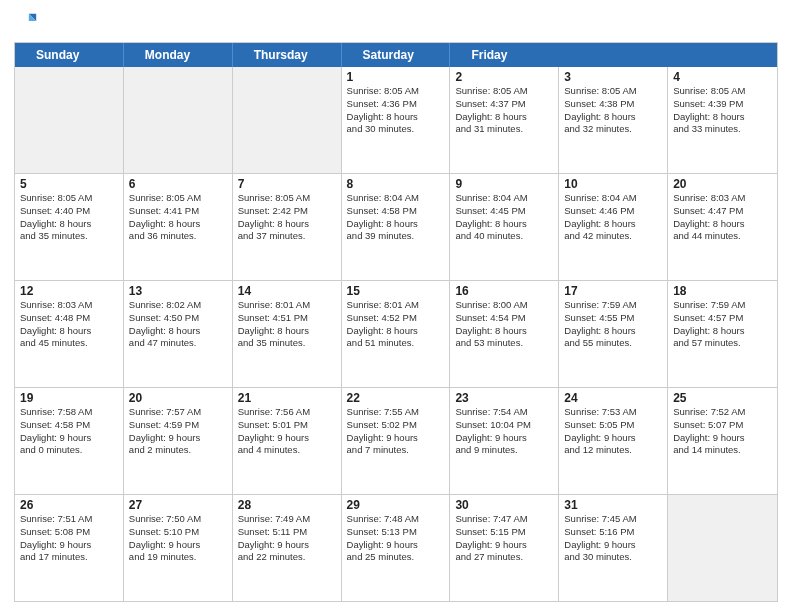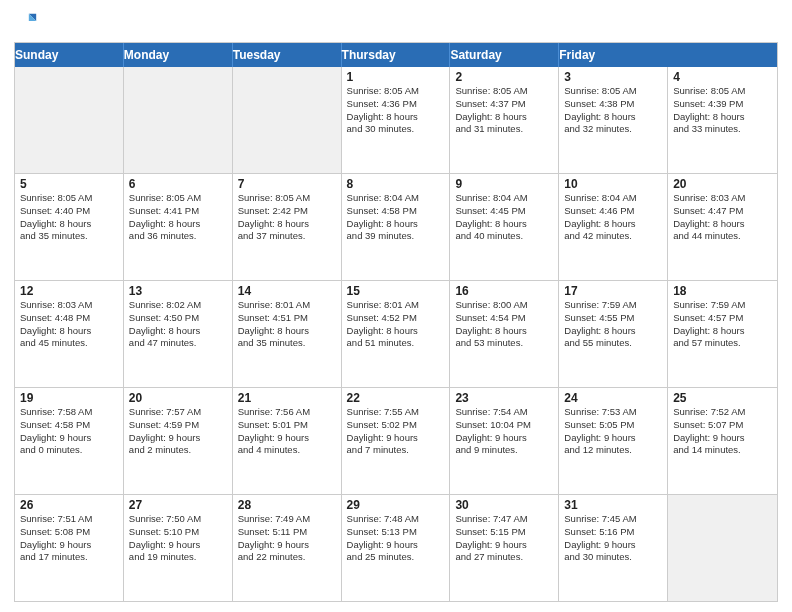--- a/index.html
+++ b/index.html
@@ -63,21 +63,21 @@
     }
     .cal-header-row {
       display: grid;
       grid-template-columns: repeat(7, 1fr);
       background: #2a6db5;
     }
     .cal-header-cell {
       color: #fff;
       font-size: 12px;
       font-weight: bold;
-      padding: 5px 0;
+      padding: 5px 21px;
       text-align: left;
       border-right: 1px solid #4a8dd5;
     }
     .cal-header-cell:last-child { border-right: none; }
     .cal-body {
       flex: 1;
       display: flex;
       flex-direction: column;
     }
     .cal-week {
@@ -132,21 +132,20 @@
     <div class="title-block">
       <div class="calendar-title"></div>
       <div class="calendar-subtitle"></div>
     </div>
   </div>
 
   <div class="calendar">
     <div class="cal-header-row" id="cal-header">
         <div class="cal-header-cell">Sunday</div>
         <div class="cal-header-cell">Monday</div>
-        <div class="cal-header-cell">Tuesday</div>
         <div class="cal-header-cell">Thursday</div>
         <div class="cal-header-cell">Saturday</div>
         <div class="cal-header-cell">Friday</div>
       </div>
     <div class="cal-body" id="cal-body">
         <div class="cal-week">
           <div class="cal-cell shaded empty"></div>
           <div class="cal-cell shaded empty"></div>
           <div class="cal-cell shaded empty"></div>
           <div class="cal-cell">

